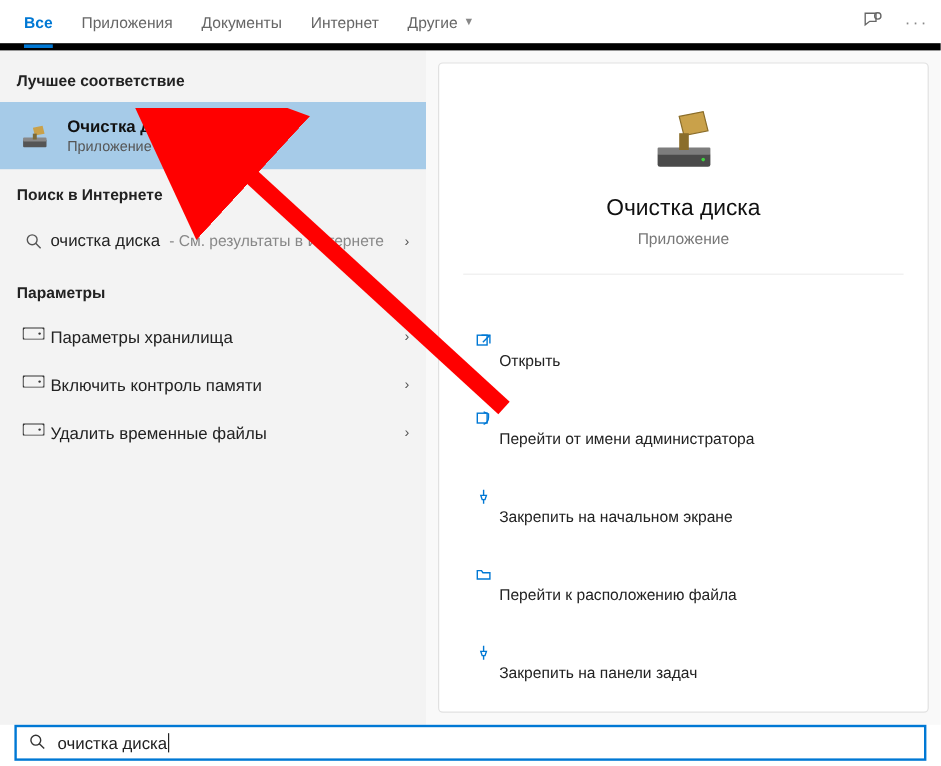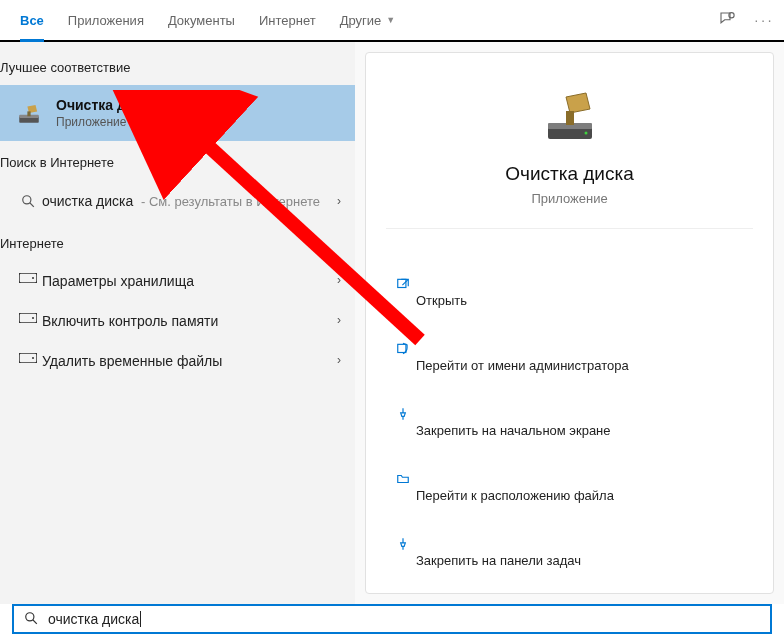--- a/index.html
+++ b/index.html
@@ -1,29 +1,29 @@
 <!DOCTYPE html>
 <html><head>
 <meta charset="utf-8">
 <style>
 * { margin:0; padding:0; box-sizing:border-box; font-family:"Segoe UI",Arial,sans-serif; }
 body { width:784px; height:638px; background:#fff; position:relative; overflow:hidden; }
 
-.tabs { display:flex; align-items:center; height:42px; padding:0 8px; border-bottom:2px solid #000000; position:relative; }
+.tabs { display:flex; align-items:center; height:42px; padding:0 8px; border-bottom:6px solid #000000; position:relative; }
 .tab { padding:0 12px; height:42px; display:flex; align-items:center; gap:5px; font-size:13px; color:#666; cursor:pointer; position:relative; }
 .tab.active { color:#0078d4; font-weight:600; }
 .tab.active::after { content:""; position:absolute; bottom:-1px; left:12px; right:12px; height:3px; background:#0078d4; }
 .tabs-right { position:absolute; right:10px; display:flex; align-items:center; gap:18px; }
 .tabs-right span { color:#888; cursor:pointer; font-size:14px; }
 
 .content { display:flex; height:562px; }
 .left { width:355px; background:#f3f3f3; padding-top:4px; }
 .right { flex:1; background:#f9f9f9; padding:10px; }
 
-.section-header { font-size:13px; font-weight:400; color:#222; padding:14px 14px 10px 0; }
+.section-header { font-size:13px; font-weight:700; color:#222; padding:14px 14px 10px 14px; }
 
 .result { display:flex; align-items:center; padding:12px 14px; position:relative; cursor:pointer; }
 .result.selected { background:#a6cbe8; }
 .result .ico { width:30px; height:30px; display:flex; align-items:center; justify-content:center; margin-right:12px; font-size:18px; }
 .result .txt { flex:1; }
 .result .title { font-size:14px; font-weight:600; color:#111; }
 .result .sub { font-size:12px; color:#555; margin-top:2px; }
 
 .search-line { display:flex; align-items:center; padding:12px 14px; cursor:pointer; position:relative; }
 .search-line .ico { width:28px; display:flex; justify-content:center; color:#555; font-size:14px; }
@@ -111,21 +111,21 @@
             <circle cx="10" cy="10" r="7"></circle>
             <line x1="15" y1="15" x2="22" y2="22"></line>
           </svg>
       </div>
       <div style="display:flex;flex-direction:column;">
         <div><span class="lbl">очистка диска</span><span class="suffix"> - См. результаты в Интернете</span></div>
       </div>
       <div class="chev">›</div>
     </div>
 
-    <div class="section-header">Интернете</div>
+    <div class="section-header">Параметры</div>
     <div class="param-line">
       <div class="ico">
           <svg width="18" height="10" viewBox="0 0 18 10">
             <rect x="0" y="0" width="18" height="10" rx="2" fill="none" stroke="#333" stroke-width="1.5"></rect>
             <circle cx="14" cy="5" r="1" fill="#333"></circle>
           </svg>
         </div>
       <span class="lbl">Параметры хранилища</span>
       <div class="chev">›</div>
     </div>

